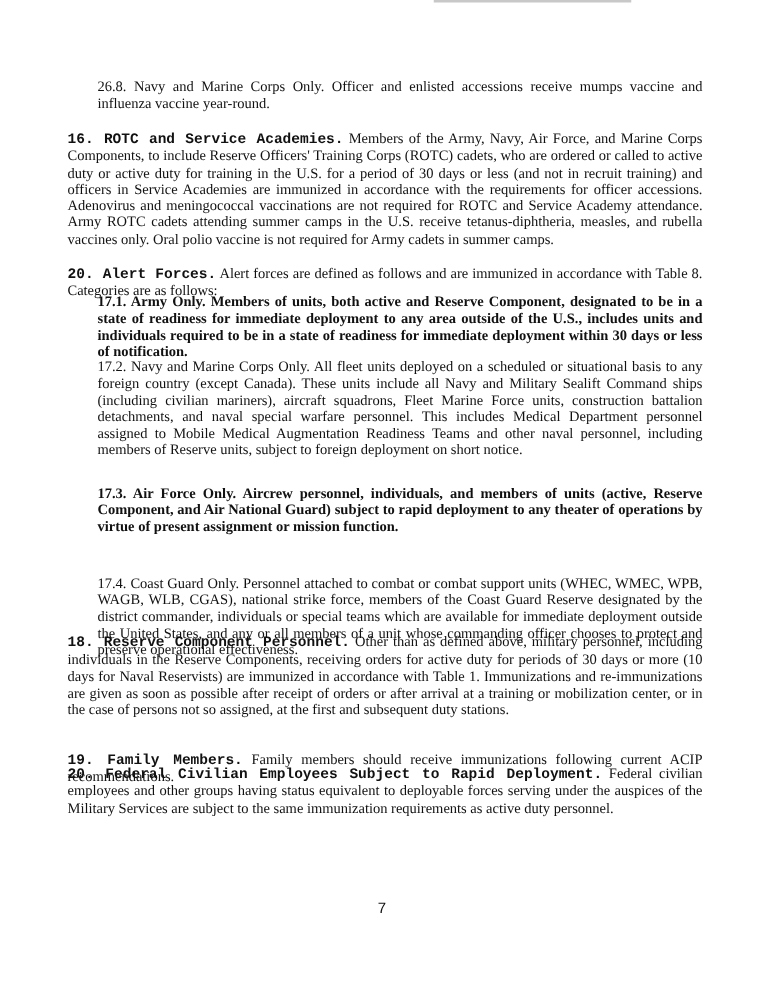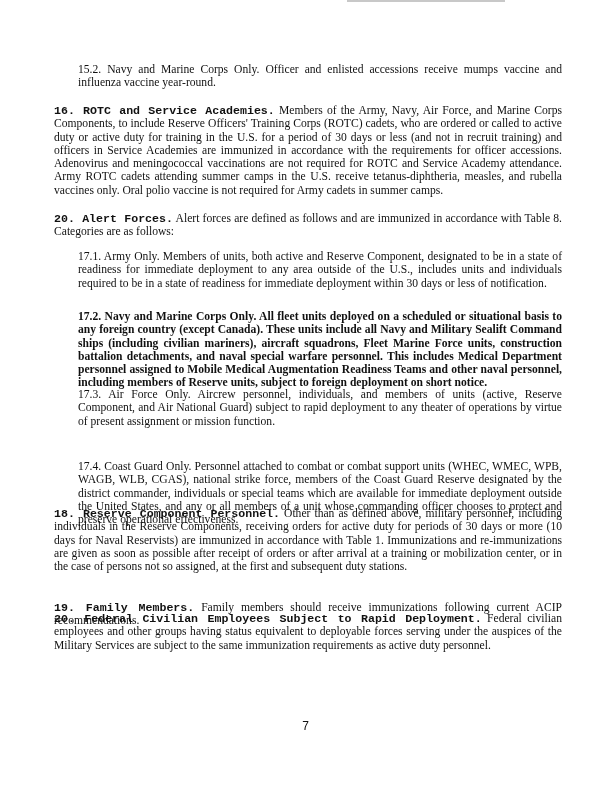--- a/index.html
+++ b/index.html
@@ -12,40 +12,40 @@
   .p b { font-weight: bold; font-family: Liberation Mono, monospace; }
   .pagenum { position: absolute; left: 0; width: 611px; top: 719px; text-align: center;
              font-family: "Liberation Sans", sans-serif; font-size: 12px; }
 </style>
 </head>
 <body>
 
 <div class="topline"></div>
 
 <div class="p sub" style="top:63px;">
-  <span>15.2.  Navy and Marine Corps Only. Officer and enlisted accessions receive mumps vaccine and influenza vaccine year-round.</span>
+  <span>26.8.  Navy and Marine Corps Only. Officer and enlisted accessions receive mumps vaccine and influenza vaccine year-round.</span>
 </div>
 
 <div class="p main" style="top:104px;">
   <b>16.  ROTC and Service Academies.</b><span> Members of the Army, Navy, Air Force, and Marine Corps Components, to include Reserve Officers' Training Corps (ROTC) cadets, who are ordered or called to active duty or active duty for training in the U.S. for a period of 30 days or less (and not in recruit training) and officers in Service Academies are immunized in accordance with the requirements for officer accessions. Adenovirus and meningococcal vaccinations are not required for ROTC and Service Academy attendance.  Army ROTC cadets attending summer camps in the U.S. receive tetanus-diphtheria, measles, and rubella vaccines only.  Oral polio vaccine is not required for Army cadets in summer camps.</span>
 </div>
 
 <div class="p main" style="top:212px;">
   <b>20.  Alert Forces.</b><span> Alert forces are defined as follows and are immunized in accordance with Table 8. Categories are as follows:</span>
 </div>
 
-<div class="p sub" style="top:250px;">
+<div class="p sub" style="top:235px;font-weight:bold;">
   <span>17.1.  Army Only.  Members of units, both active and Reserve Component, designated to be in a state of readiness for immediate deployment to any area outside of the U.S., includes units and individuals required to be in a state of readiness for immediate deployment within 30 days or less of notification.</span>
 </div>
 
-<div class="p sub" style="top:310px;font-weight:bold;">
+<div class="p sub" style="top:287px;">
   <span>17.2.  Navy and Marine Corps Only.  All fleet units deployed on a scheduled or situational basis to any foreign country (except Canada).  These units include all Navy and Military Sealift Command ships (including civilian mariners), aircraft squadrons, Fleet Marine Force units, construction battalion detachments, and naval special warfare personnel.  This includes Medical Department personnel assigned to Mobile Medical Augmentation Readiness Teams and other naval personnel, including members of Reserve units, subject to foreign deployment on short notice.</span>
 </div>
 
-<div class="p sub" style="top:388px;">
+<div class="p sub" style="top:388px;font-weight:bold;">
   <span>17.3.  Air Force Only.  Aircrew personnel, individuals, and members of units (active, Reserve Component, and Air National Guard) subject to rapid deployment to any theater of operations by virtue of present assignment or mission function.</span>
 </div>
 
 <div class="p sub" style="top:460px;">
   <span>17.4.  Coast Guard Only.  Personnel attached to combat or combat support units (WHEC, WMEC, WPB, WAGB, WLB, CGAS), national strike force, members of the Coast Guard Reserve designated by the district commander, individuals or special teams which are available for immediate deployment outside the United States, and any or all members of a unit whose commanding officer chooses to protect and preserve operational effectiveness.</span>
 </div>
 
 <div class="p main" style="top:507px;">
   <b>18.  Reserve Component Personnel.</b><span> Other than as defined above, military personnel, including individuals in the Reserve Components, receiving orders for active duty for periods of 30 days or more (10 days for Naval Reservists) are immunized in accordance with Table 1.  Immunizations and re-immunizations are given as soon as possible after receipt of orders or after arrival at a training or mobilization center, or in the case of persons not so assigned, at the first and subsequent duty stations.</span>
 </div>

